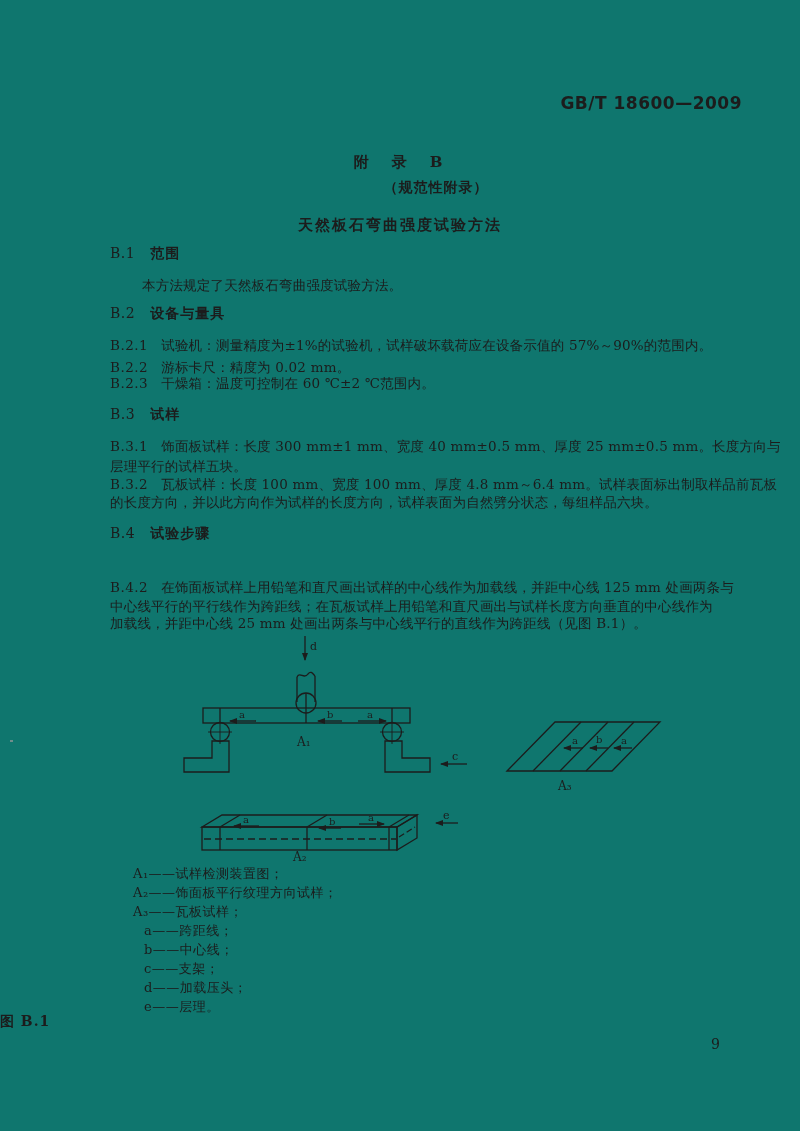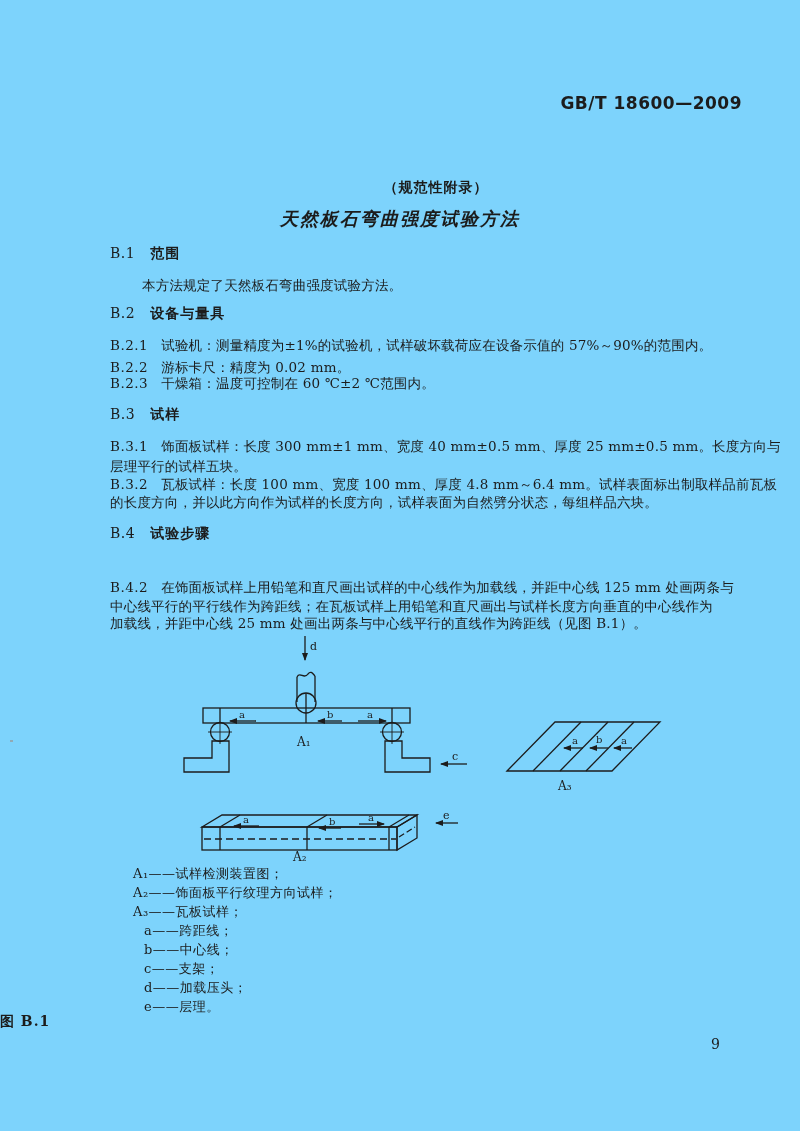--- a/index.html
+++ b/index.html
@@ -1,29 +1,29 @@
 <!DOCTYPE html>
 <html><head>
 <meta charset="utf-8">
 <style>
   html,body{margin:0;padding:0;}
   .page{
     position:relative;width:800px;height:1131px;overflow:hidden;
-    background:#7dd3fc;color:#1c1c1c;
+    background:#0f766e;color:#1c1c1c;
     font-family:"DejaVu Serif","DejaVu Sans",serif;
   }
   .doc-number{
     position:absolute;top:93px;right:58px;
     font-family:"DejaVu Sans","Liberation Sans",sans-serif;
     font-weight:bold;font-size:17px;letter-spacing:0.5px;
   }
   .t{position:absolute;left:0;width:100%;text-align:center;font-weight:bold;white-space:nowrap;}
   .t1{top:153px;font-size:15px;letter-spacing:4px;}
   .t2{top:179px;font-size:14px;letter-spacing:1px;margin-left:36px;}
-  .t3{top:207px;font-size:18px;letter-spacing:2px;font-style:italic;}
+  .t3{top:216px;font-size:15px;letter-spacing:2px;}
   .line{
     position:absolute;left:110px;height:20px;line-height:20px;
     font-size:13.5px;white-space:nowrap;letter-spacing:0.2px;
   }
   .line .num{font-weight:normal;margin-right:13px;letter-spacing:0.5px;}
   .heading{font-weight:bold;font-size:14px;letter-spacing:1px;}
   .heading .num{margin-right:15px;}
   .indent{left:142px;text-align:right;}
   .fig-svg{position:absolute;left:150px;top:632px;}
   .legend{position:absolute;left:133px;top:864px;font-size:13px;letter-spacing:0.5px;}
@@ -37,20 +37,21 @@
   .speck{position:absolute;left:10px;top:740px;width:3px;height:2px;background:#999;opacity:.7;}
   svg text{font-family:"DejaVu Serif","DejaVu Sans",serif;fill:#1c1c1c;}
 </style>
 </head>
 <body>
 
 <div class="page">
 
   <div class="doc-number">GB/T 18600—2009</div>
 
+  <div class="t t1">附　录　B</div>
   <div class="t t2">（规范性附录）</div>
   <div class="t t3">天然板石弯曲强度试验方法</div>
 
   <div class="line heading" style="top:243px">
     <span class="num">B.1</span><span>范围</span>
   </div>
   <div class="line indent" style="top:275px">本方法规定了天然板石弯曲强度试验方法。</div>
 
   <div class="line heading" style="top:303px">
     <span class="num">B.2</span><span>设备与量具</span>

